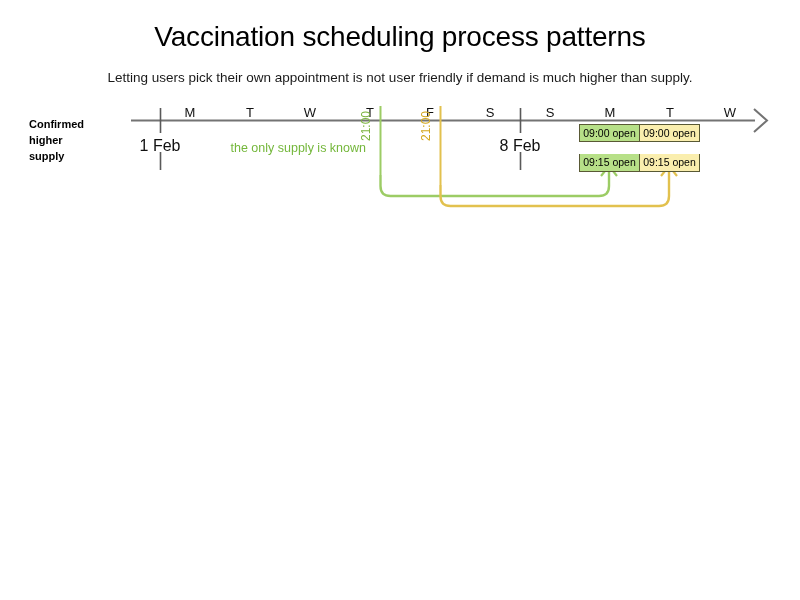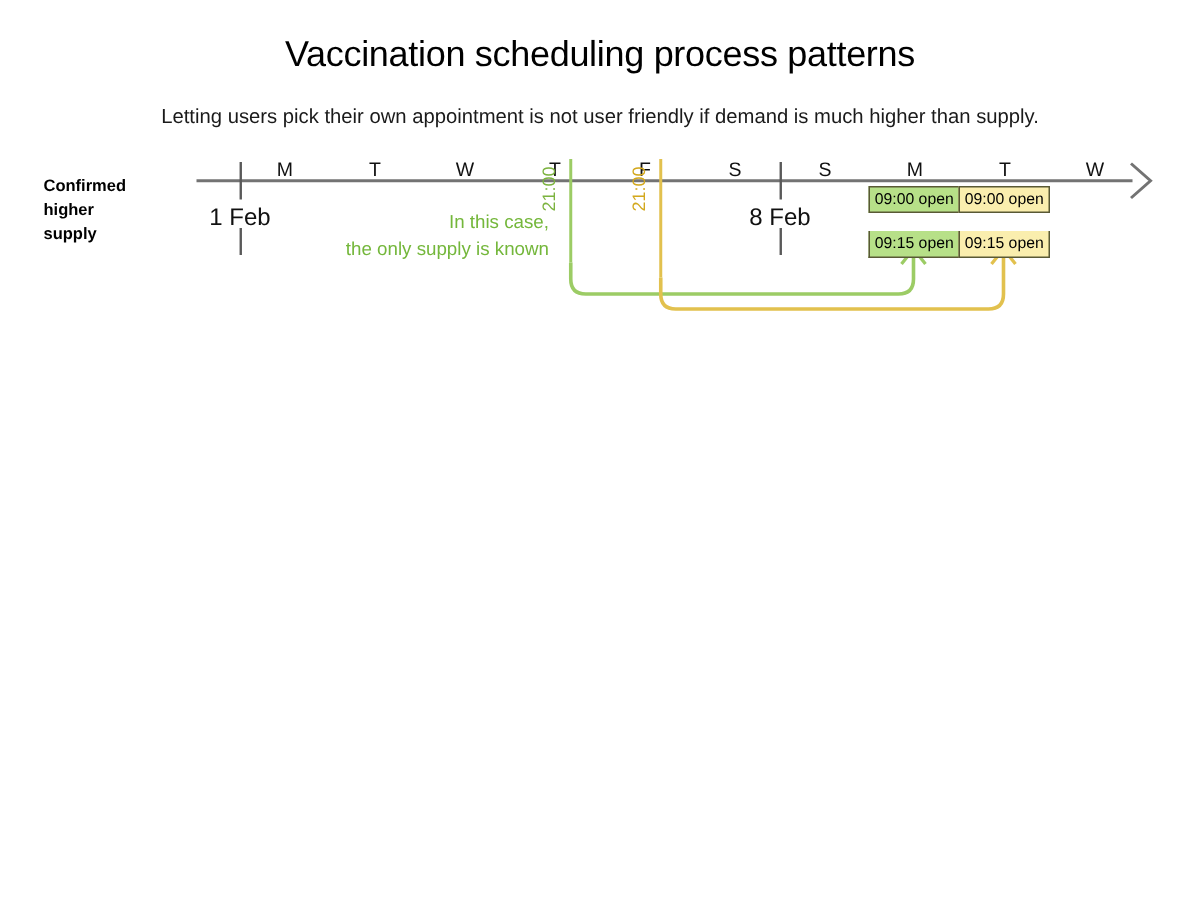--- a/index.html
+++ b/index.html
@@ -16,21 +16,21 @@
     overflow: hidden;
   }
 
   
   #slide-title {
     position: absolute;
     left: 0;
     top: 18px;
     width: 800px;
     text-align: center;
-    font-size: 24px;
+    font-size: 28px;
     font-weight: 400;
     line-height: 38px;
     color: #000000;
     letter-spacing: -0.2px;
   }
   #slide-subtitle {
     position: absolute;
     left: 0;
     top: 69px;
     width: 800px;
@@ -185,21 +185,20 @@
     <div class="date-label" style="left: 160px;">1 Feb</div>
     <div class="date-label" style="left: 520px;">8 Feb</div>
   </div>
 
 <div id="time-labels">
     <div class="time-label green" style="left: 373px; top: 128px; color: rgb(124, 179, 63);">21:00</div>
     <div class="time-label amber" style="left: 433px; top: 128px; color: rgb(211, 168, 29);">21:00</div>
   </div>
 
 <div id="supply-note">
-  <div>In this case,</div>
   <div>the only supply is known</div>
 </div>
 
 <div id="slot-columns">
     <div class="slot-group green" style="left: 579px;">
       <div class="slot-cell" style="background: rgb(183, 224, 136);">09:00 open</div>
       <div class="slot-cell" style="background: rgb(183, 224, 136);">09:15 open</div>
     </div>
     <div class="slot-group amber" style="left: 639px;">
       <div class="slot-cell" style="background: rgb(250, 238, 174);">09:00 open</div>

